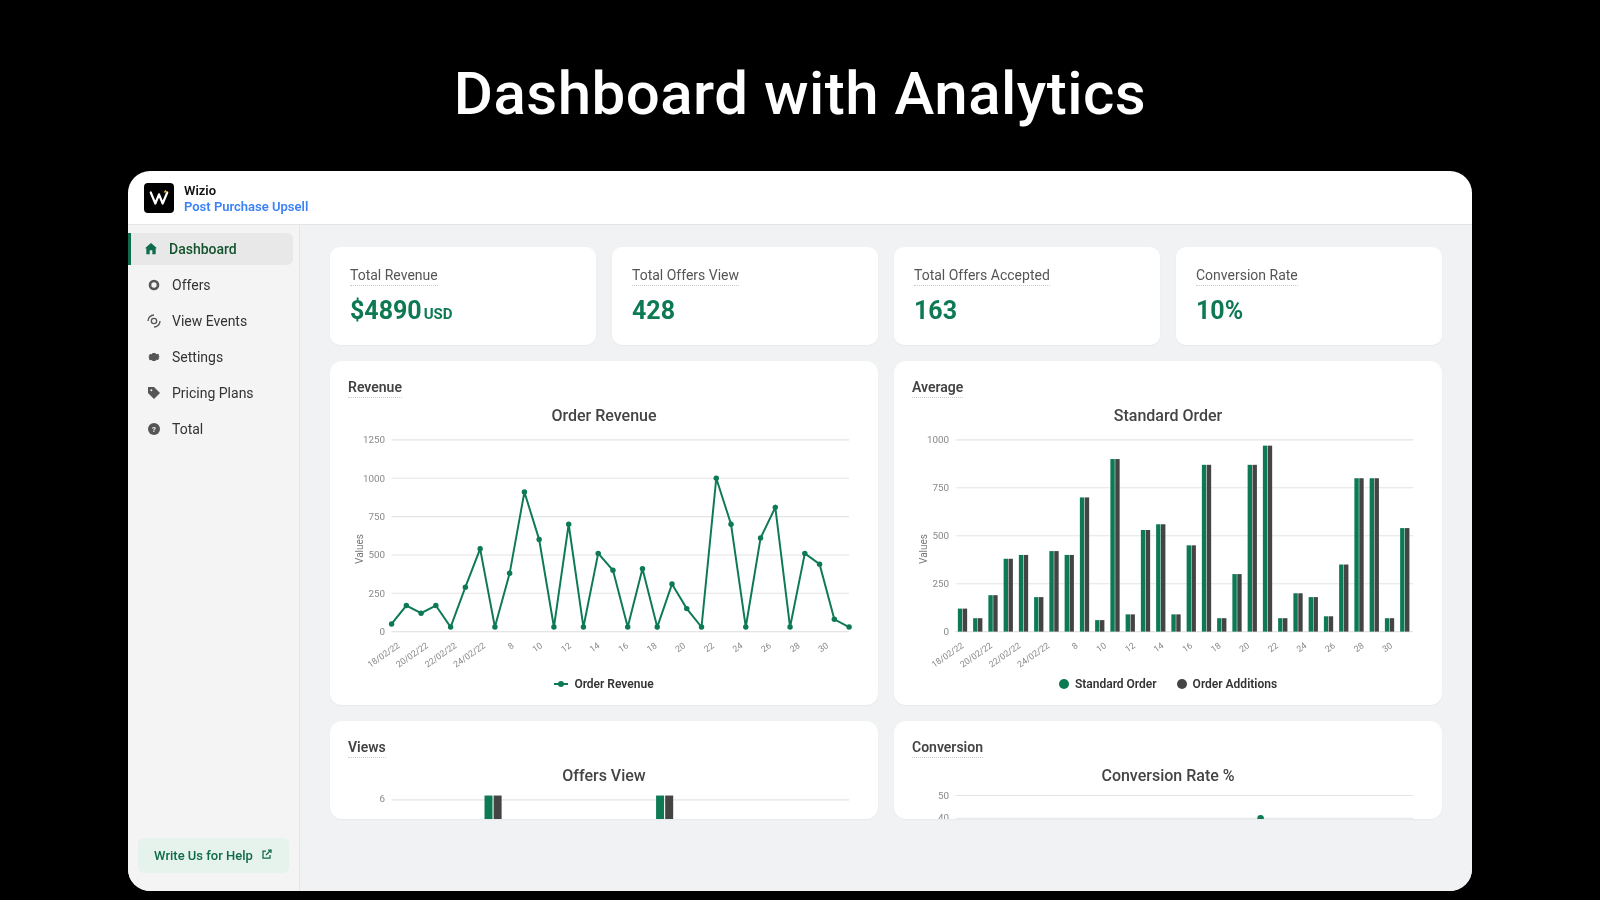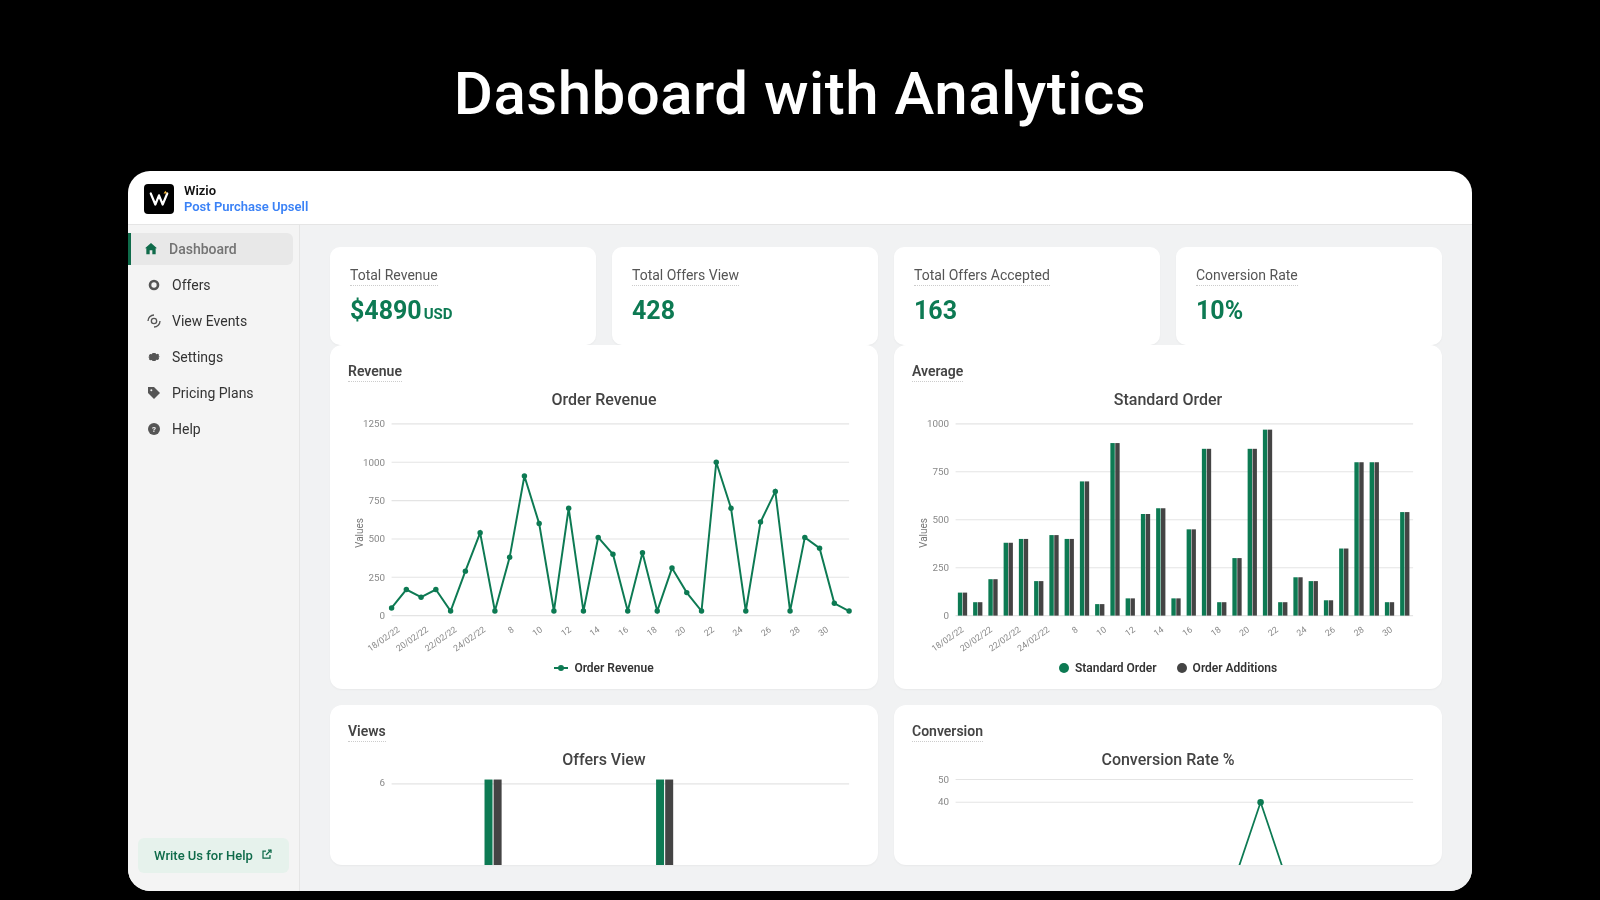--- a/index.html
+++ b/index.html
@@ -23,21 +23,21 @@
     background: #fff;
     width: 1344px;
     margin: 0 auto;
     border-radius: 22px;
     overflow: hidden;
     height: 720px;
     position: relative;
   }
   .app-header {
     display: flex;
-    align-items: flex-end;
+    align-items: flex-start;
     padding: 12px 16px 10px 16px;
     border-bottom: 1px solid #e5e5e5;
     gap: 10px;
   }
   .app-logo {
     width: 30px;
     height: 30px;
     background: #000;
     border-radius: 4px;
     display: flex;
@@ -65,21 +65,21 @@
     gap: 10px;
     padding: 8px 12px;
     margin: 2px 6px;
     font-size: 14px;
     color: #333;
     border-radius: 6px;
     cursor: pointer;
   }
   .nav-item.active {
     background: #e8e8e8;
-    color: #737373;
+    color: #14532d;
     font-weight: 500;
     border-left: 3px solid #0f6b4a;
     margin-left: 0;
     border-radius: 0 6px 6px 0;
     padding-left: 12px;
   }
   .nav-icon { width: 16px; height: 16px; flex-shrink: 0; display:flex; align-items:center; justify-content:center; }
   .nav-icon svg { width: 16px; height: 16px; }
   .help-footer {
     margin-top: auto;
@@ -98,20 +98,21 @@
   }
   .main {
     flex: 1;
     background: #f1f2f3;
     padding: 22px 30px;
     overflow: hidden;
   }
   .stat-row {
     display: flex;
     gap: 16px;
+    margin-bottom: 16px;
   }
   .stat-card {
     flex: 1;
     background: #fff;
     border-radius: 10px;
     padding: 18px 20px 20px 20px;
     box-shadow: 0 1px 2px rgba(0,0,0,0.04);
   }
   .stat-label {
     font-size: 14px;
@@ -180,21 +181,21 @@
   .legend-item { display: flex; align-items: center; gap: 6px; font-weight:600; }
   .legend-dot { width: 10px; height: 10px; border-radius: 50%; }
   .legend-dot.green { background: #0d7a53; }
   .legend-dot.grey { background: #444; }
   .legend-line { width: 14px; height: 2px; background: #0d7a53; position: relative; }
   .legend-line::after {
     content: ""; position: absolute; left: 50%; top: 50%;
     width: 6px; height: 6px; background: #0d7a53; border-radius:50%;
     transform: translate(-50%, -50%);
   }
-  .partial-card { height: 160px; overflow: hidden; }
+  .partial-card { height: 98px; overflow: hidden; }
 </style>
 </head>
 <body>
 
 <div class="hero-title">Dashboard with Analytics</div>
 
 <div class="app-window">
 
   <div class="app-header">
     <div class="app-logo">
@@ -256,21 +257,21 @@
         </span>
         <span>Pricing Plans</span>
       </div>
       <div class="nav-item">
         <span class="nav-icon">
           <svg viewBox="0 0 24 24" fill="#555">
               <circle cx="12" cy="12" r="9"></circle>
               <text x="12" y="16" text-anchor="middle" fill="#f4f4f4" font-size="12" font-weight="bold">?</text>
             </svg>
         </span>
-        <span>Help</span>
+        <span>Total</span>
       </div>
 
       <div class="help-footer">
         <span>Write Us for Help</span>
         <span>
           <svg width="12" height="12" viewBox="0 0 24 24" fill="none" stroke="#0f6b4a" stroke-width="2.5">
               <path d="M14 4h6v6"></path>
               <path d="M20 4L10 14"></path>
               <path d="M18 14v6H4V6h6"></path>
             </svg>

